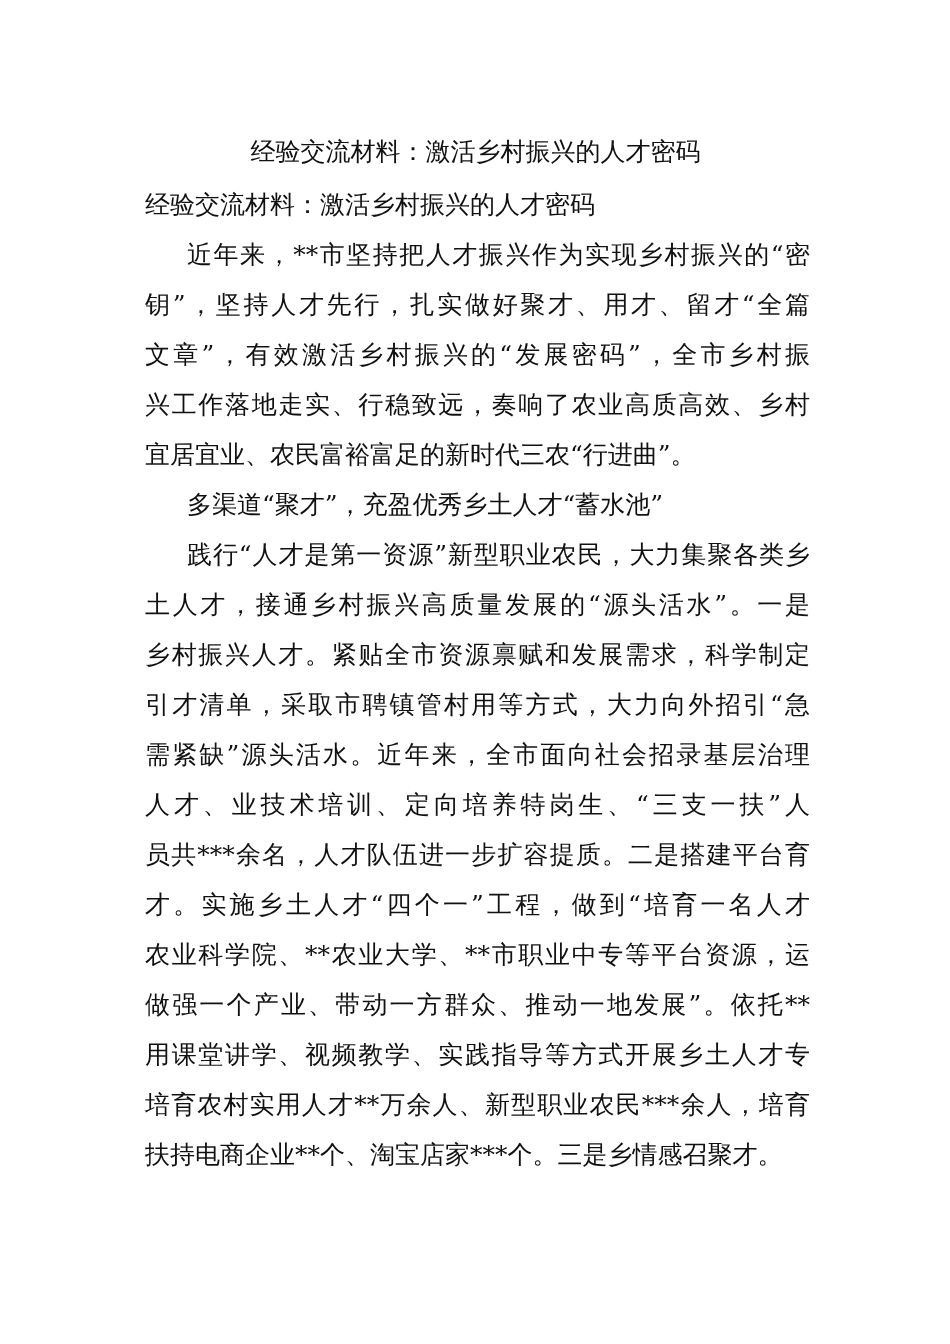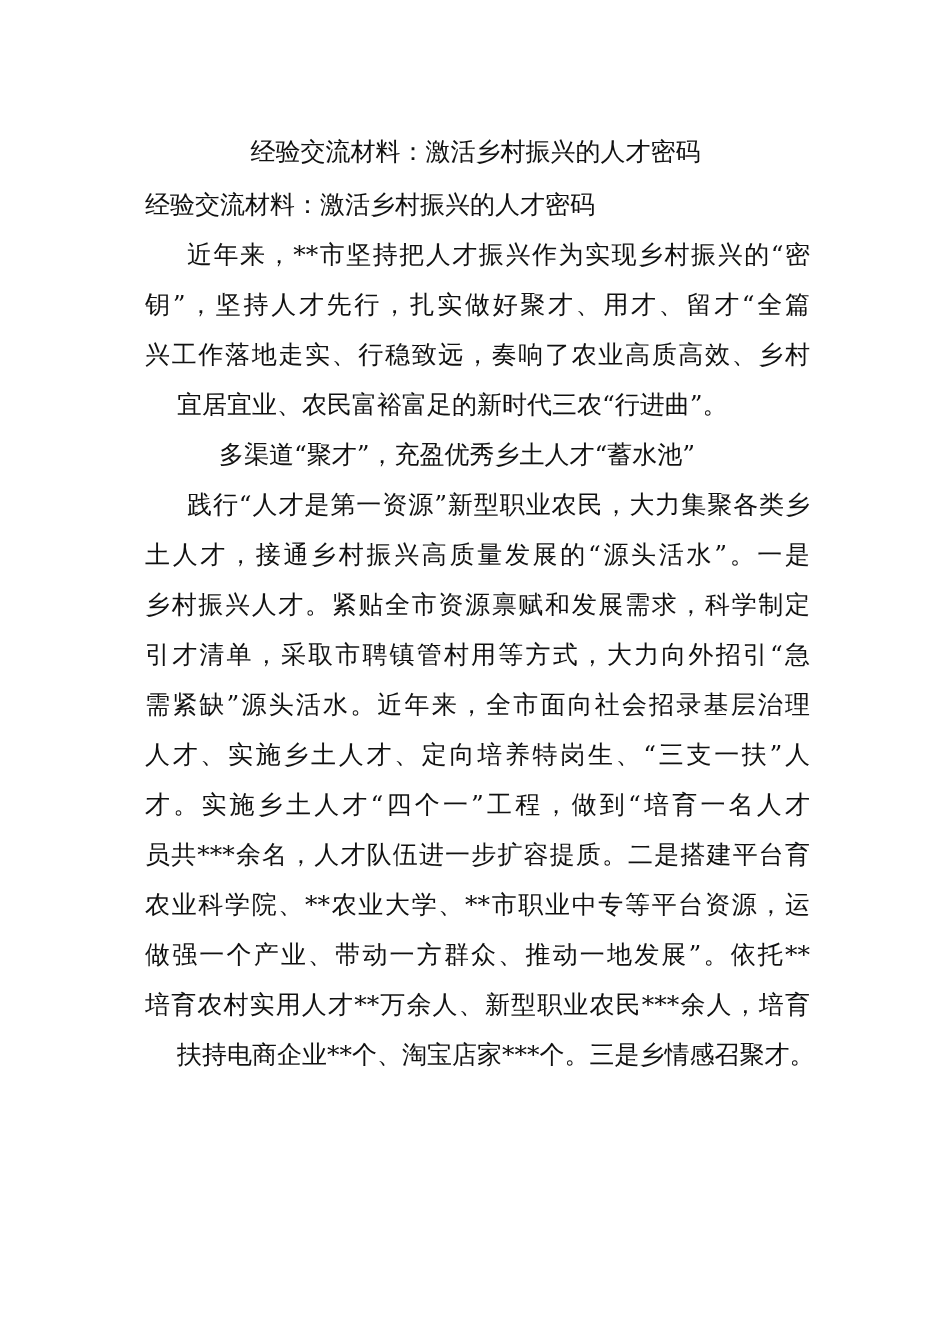--- a/index.html
+++ b/index.html
@@ -50,21 +50,20 @@
     .line {
       display: block;
       height: 50px;
       white-space: nowrap;
       text-align: justify;
       text-align-last: justify;
     }
     .line.last {
       text-align: left;
       text-align-last: left;
-      margin-left: 32px;
     }
     .line.indent {
       padding-left: 42px;
       text-align: right;
     }
     .line.subtitle-line {
       text-align: left;
       text-align-last: left;
     }
   </style>
@@ -75,32 +74,34 @@
 
   <div class="doc-title">
     <span class="title-inner">经验交流材料：激活乡村振兴的人才密码</span>
   </div>
 
   <div class="body-text">
     <span class="line subtitle-line">经验交流材料：激活乡村振兴的人才密码</span>
 
     <span class="line indent">近年来，**市坚持把人才振兴作为实现乡村振兴的“密</span>
     <span class="line">钥”，坚持人才先行，扎实做好聚才、用才、留才“全篇</span>
+    <span class="line">文章”，有效激活乡村振兴的“发展密码”，全市乡村振</span>
     <span class="line">兴工作落地走实、行稳致远，奏响了农业高质高效、乡村</span>
     <span class="line last">宜居宜业、农民富裕富足的新时代三农“行进曲”。</span>
 
     <span class="line indent last">多渠道“聚才”，充盈优秀乡土人才“蓄水池”</span>
 
     <span class="line indent">践行“人才是第一资源”新型职业农民，大力集聚各类乡</span>
     <span class="line">土人才，接通乡村振兴高质量发展的“源头活水”。一是</span>
     <span class="line">乡村振兴人才。紧贴全市资源禀赋和发展需求，科学制定</span>
     <span class="line">引才清单，采取市聘镇管村用等方式，大力向外招引“急</span>
     <span class="line">需紧缺”源头活水。近年来，全市面向社会招录基层治理</span>
-    <span class="line">人才、实施乡土人才、定向培养特岗生、“三支一扶”人</span>
+    <span class="line">人才、业技术培训、定向培养特岗生、“三支一扶”人</span>
+    <span class="line">员共***余名，人才队伍进一步扩容提质。二是搭建平台育</span>
     <span class="line">才。实施乡土人才“四个一”工程，做到“培育一名人才</span>
-    <span class="line">员共***余名，人才队伍进一步扩容提质。二是搭建平台育</span>
     <span class="line">农业科学院、**农业大学、**市职业中专等平台资源，运</span>
     <span class="line">做强一个产业、带动一方群众、推动一地发展”。依托**</span>
+    <span class="line">用课堂讲学、视频教学、实践指导等方式开展乡土人才专</span>
     <span class="line">培育农村实用人才**万余人、新型职业农民***余人，培育</span>
     <span class="line last">扶持电商企业**个、淘宝店家***个。三是乡情感召聚才。</span>
   </div>
 
 </div>
 
 </body></html>

